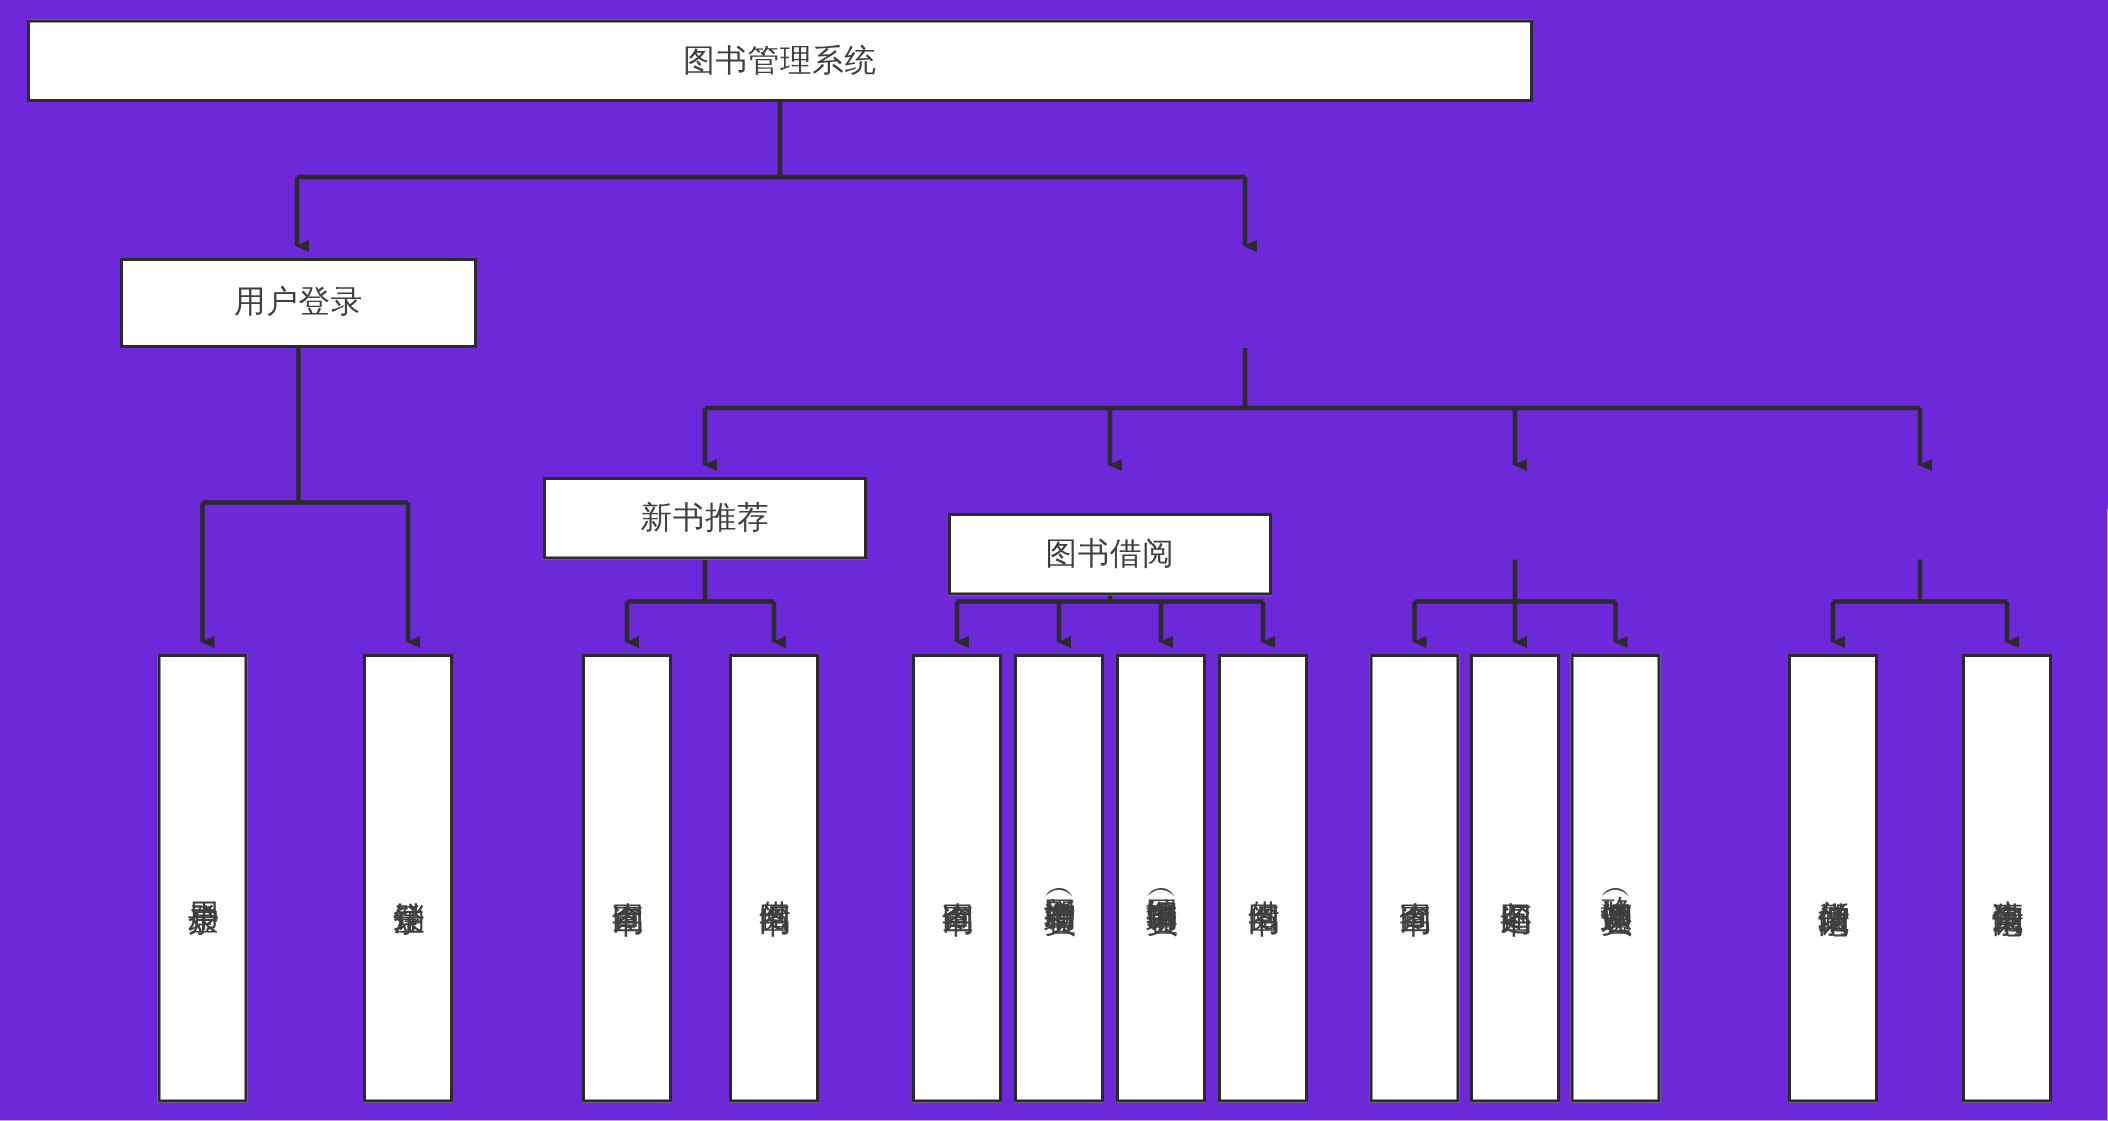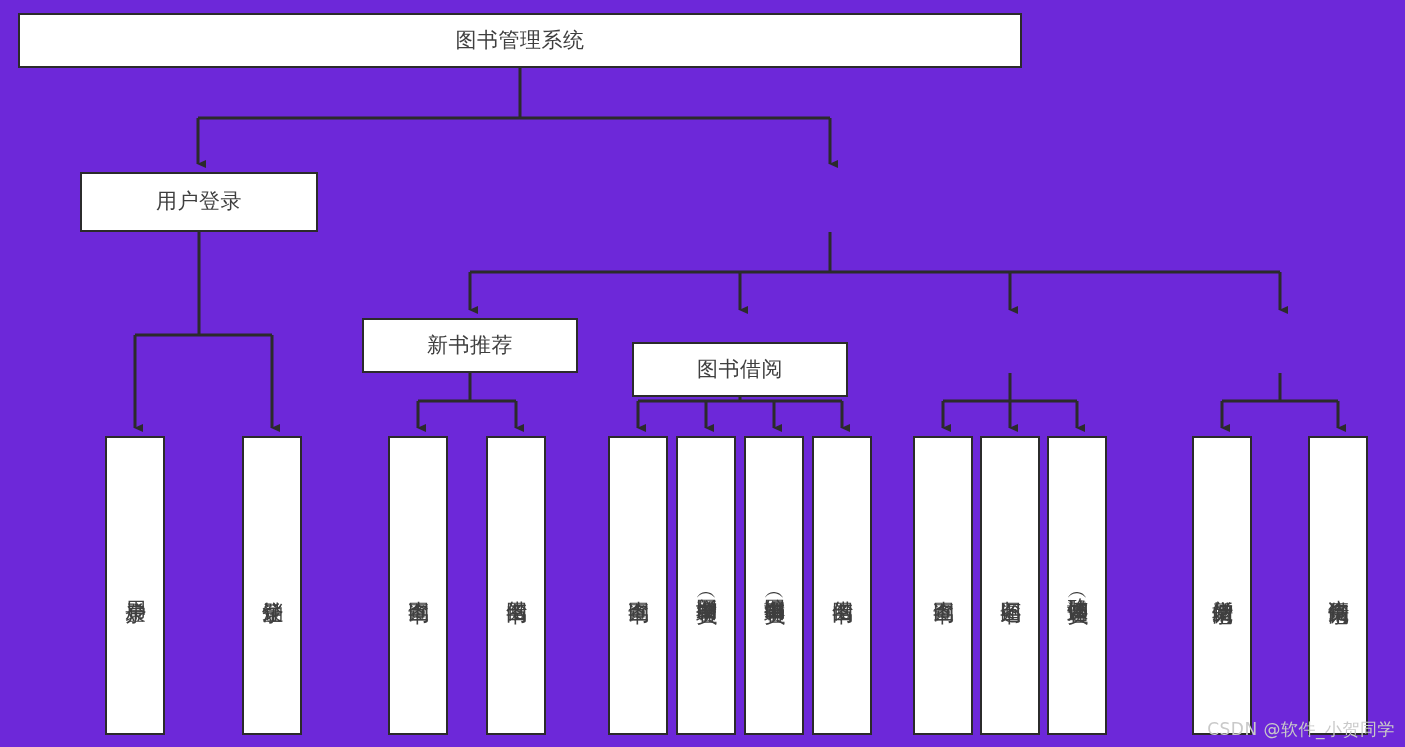--- a/index.html
+++ b/index.html
@@ -167,15 +167,14 @@
   <div class="node vertical" id="node-leaf-10" style="left: 1047px; top: 436px; width: 60px; height: 299px;">
     <span class="label">确认归还（管理员）</span>
   </div>
   <div class="node vertical" id="node-leaf-11" style="left: 1192px; top: 436px; width: 60px; height: 299px;">
     <span class="label">新增借阅记录</span>
   </div>
   <div class="node vertical" id="node-leaf-12" style="left: 1308px; top: 436px; width: 60px; height: 299px;">
     <span class="label">查询借阅记录</span>
   </div>
 
-  <div id="watermark">CSDN @软件_小贺同学</div>
 
 </div>
 
 </body></html>

